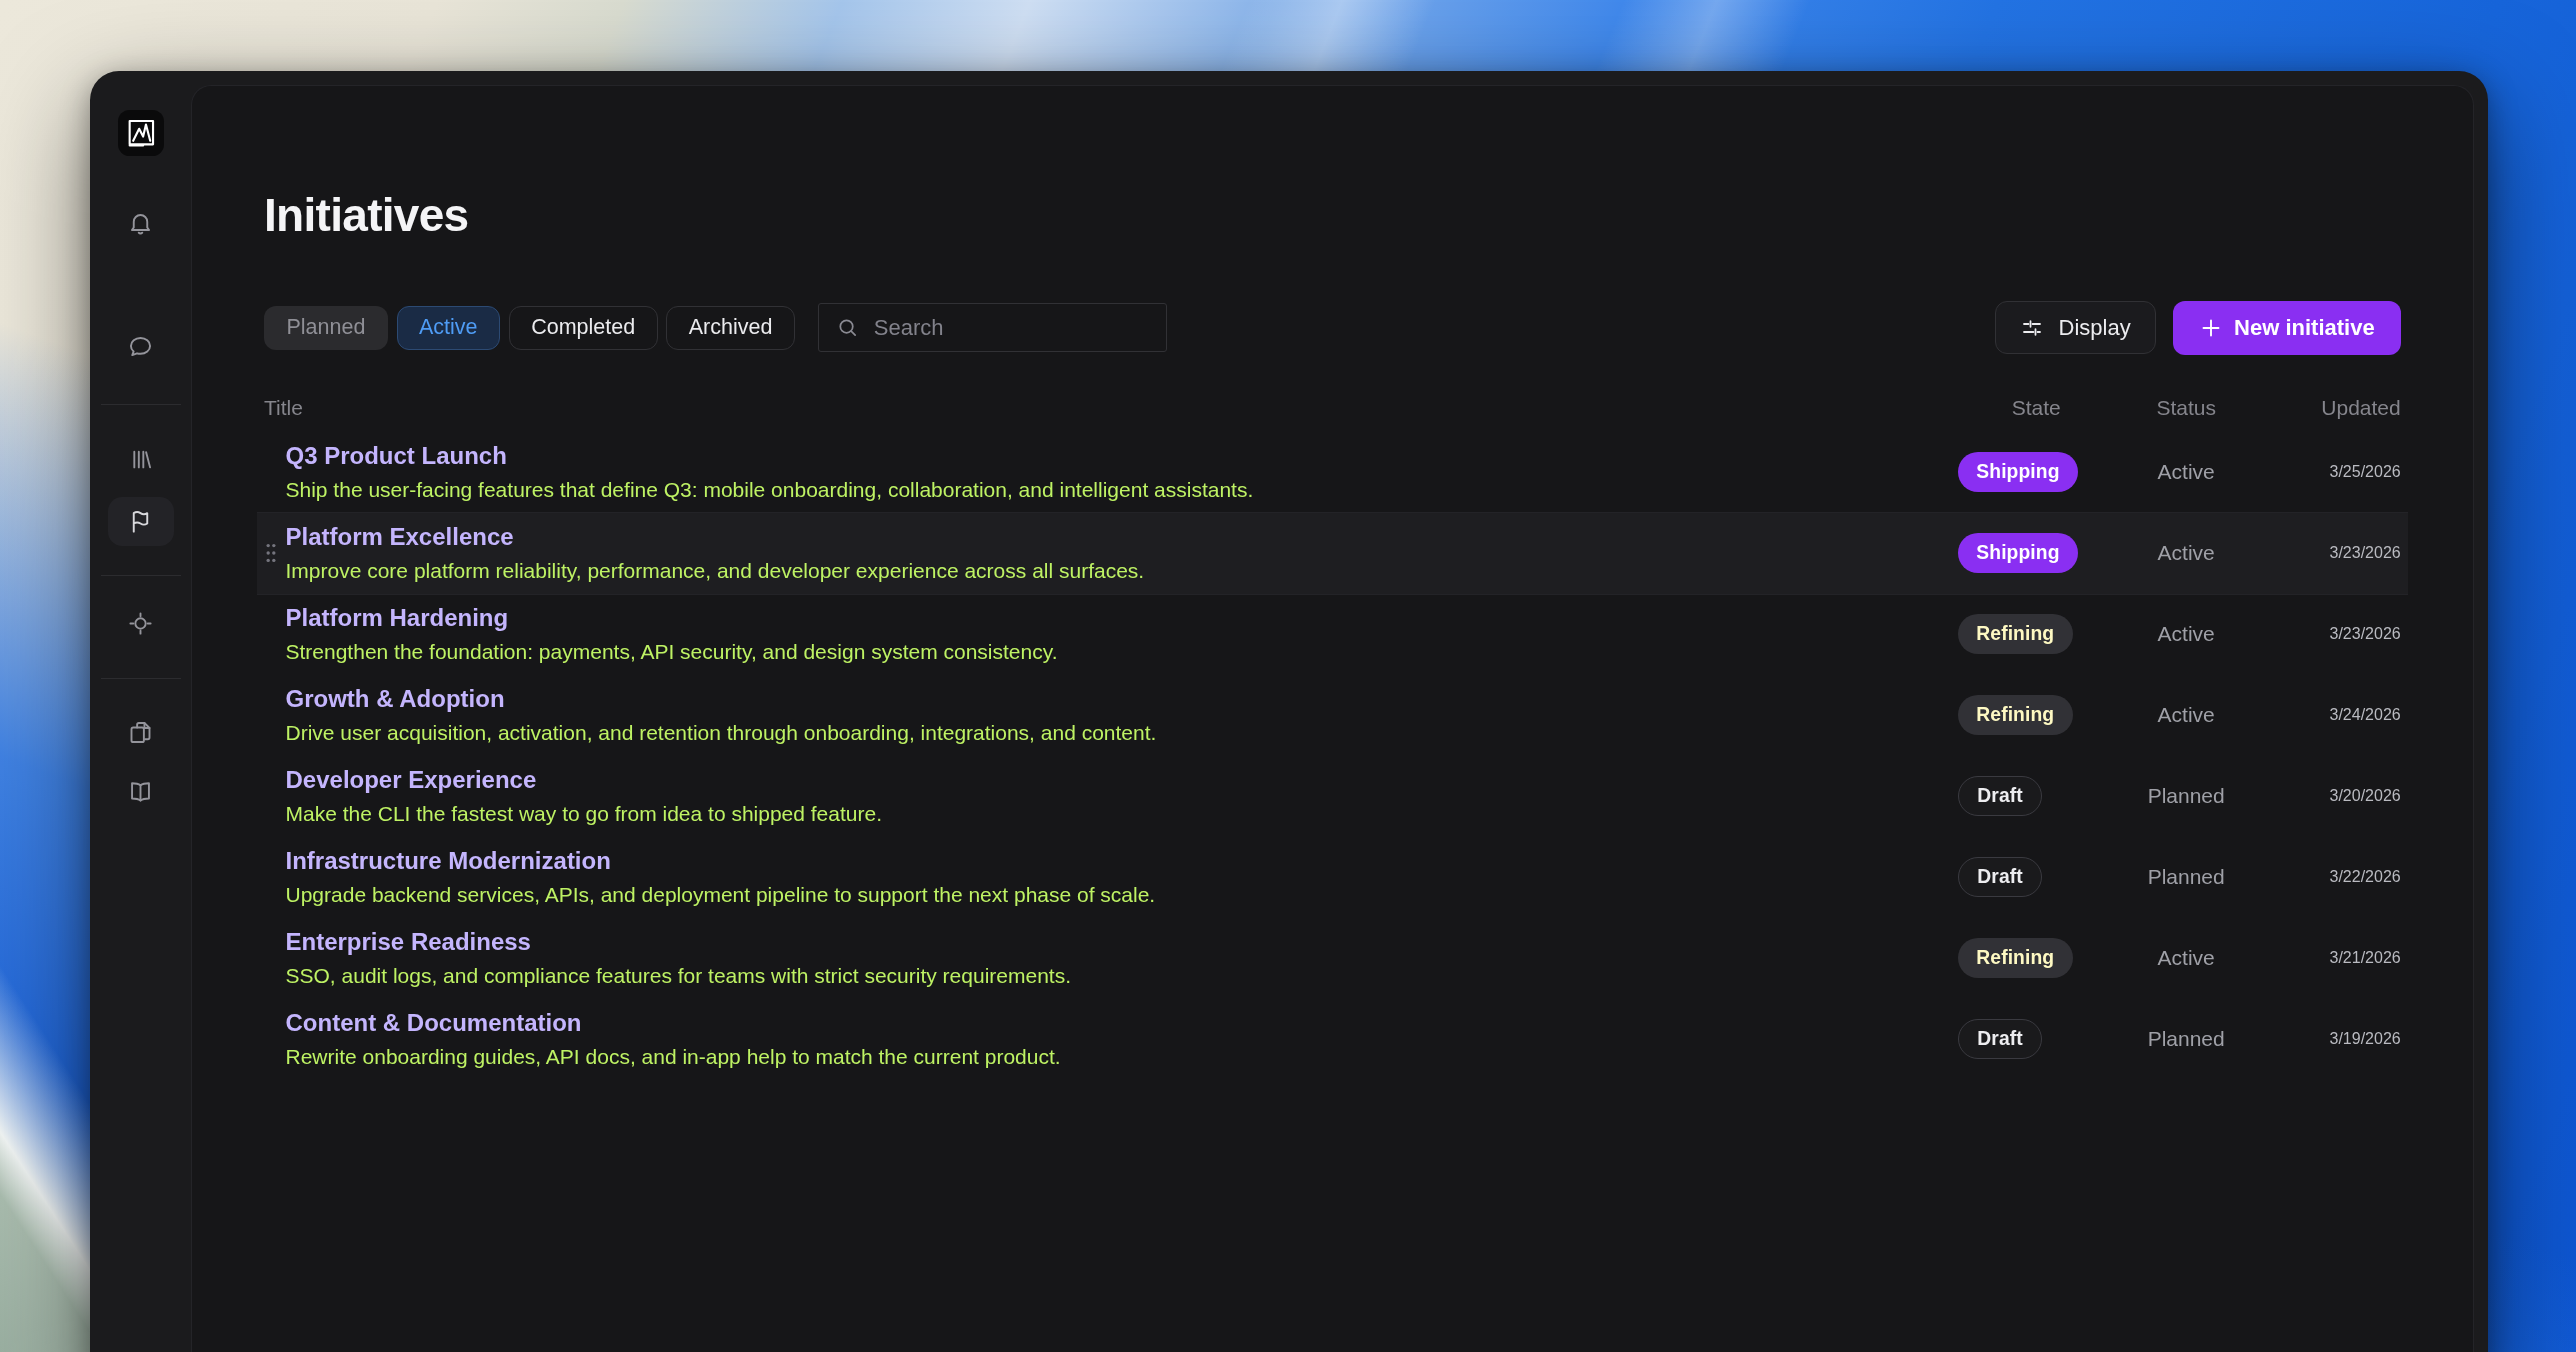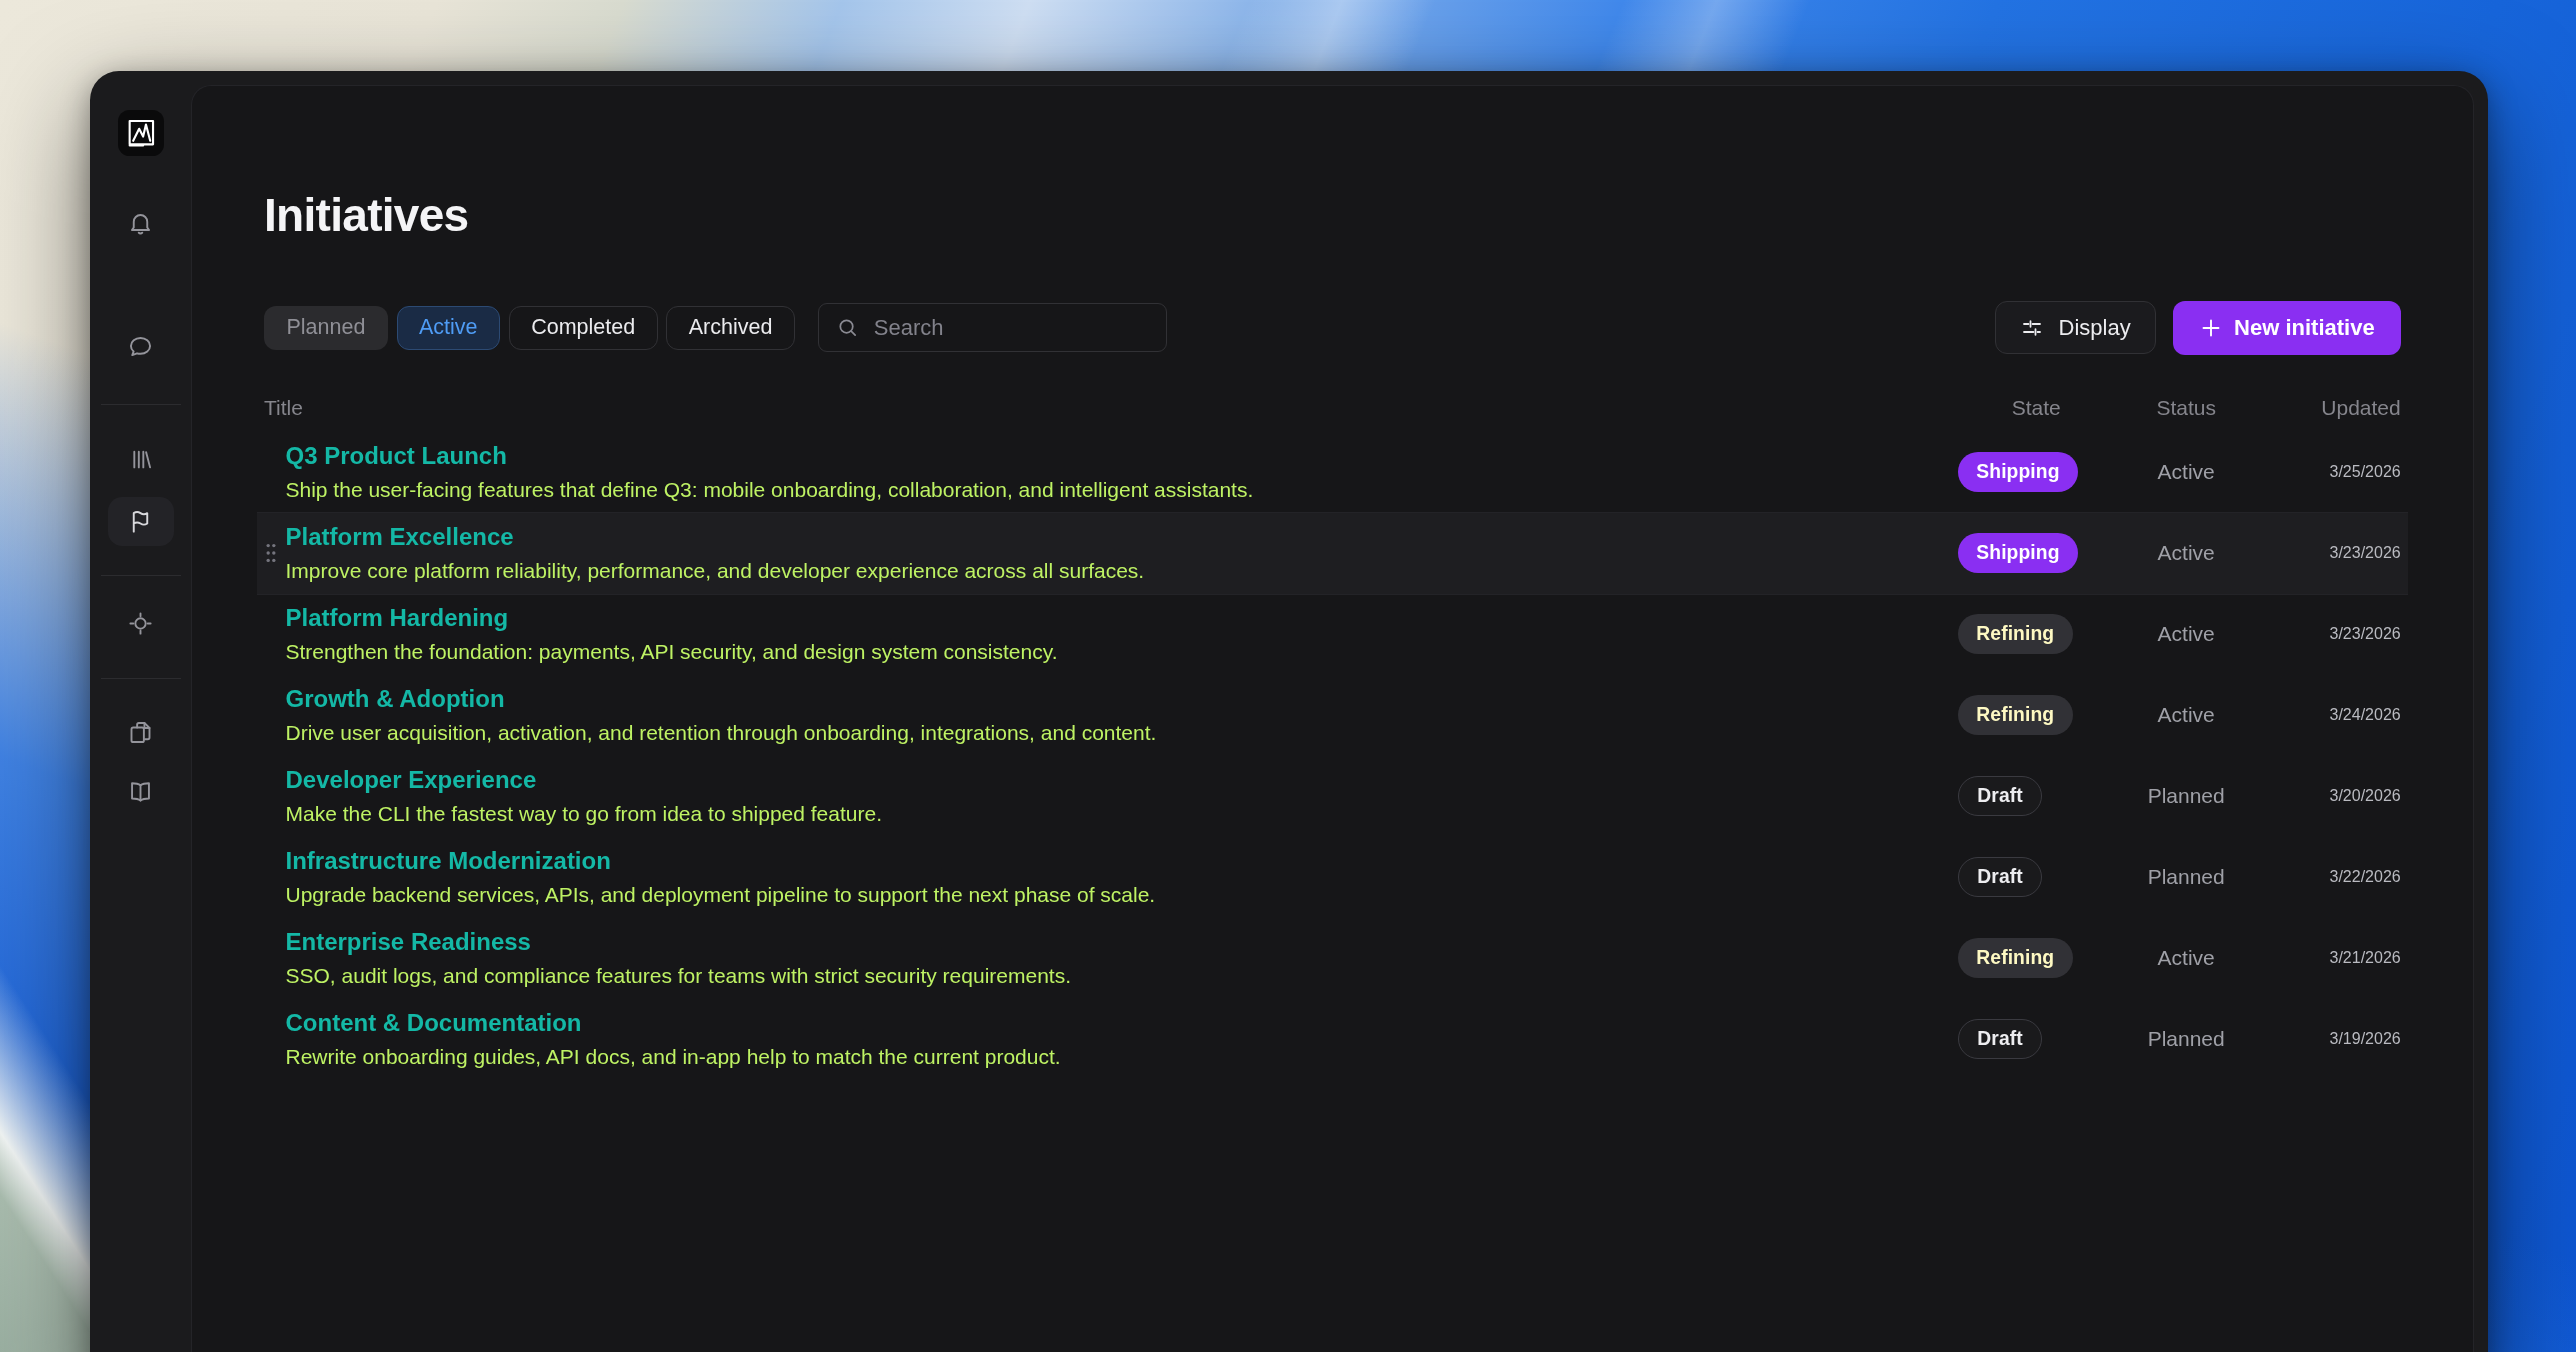--- a/index.html
+++ b/index.html
@@ -54,21 +54,21 @@
   .toolbar{display:flex;align-items:center;margin-top:60px}
   .tab{
     height:44px;padding:0 21.5px;border-radius:12px;font-size:21.5px;line-height:1;
     display:flex;align-items:center;border:0.7px solid transparent;background:transparent;
     font-family:inherit;cursor:pointer;margin-right:8.6px;white-space:nowrap;
   }
   .tab[data-state="muted"]{background:#2b2b2e;color:#8f8f96}
   .tab[data-state="selected"]{background:#1a2b45;border-color:#2c4a73;color:#4f9cf5}
   .tab[data-state="default"]{border-color:#313135;color:#ebebee}
   .search{
-    margin-left:14.3px;height:49px;width:349px;border:0.7px solid #313135;border-radius:9px;
+    margin-left:14.3px;height:49px;width:349px;border:0.7px solid #313135;border-radius:3px;
     display:flex;align-items:center;padding:0 17px;box-sizing:border-box;background:transparent;
   }
   .search svg{flex:none;stroke:#8a8a92}
   .search input{
     background:transparent;border:none;outline:none;color:#e8e8ea;font-size:22px;
     font-family:inherit;margin-left:13px;width:100%;
   }
   .search input::placeholder{color:#82828b}
   .right-actions{margin-left:auto;display:flex;align-items:center;gap:17px}
   .btn-display{
@@ -92,21 +92,21 @@
     position:relative;height:81px;margin:0 -7.2px;padding:0 7.2px;cursor:pointer;
   }
   .row[data-hovered="true"]{
     background:#1e1e21;box-shadow:0 0.7px 0 #2a2a2e,0 -0.7px 0 #2a2a2e;
   }
   .drag{
     position:absolute;left:8.6px;top:50%;transform:translateY(-50%);display:none;line-height:0;cursor:grab;
   }
   .row[data-hovered="true"] .drag{display:block}
   .title-cell{padding-left:21.5px;min-width:0}
-  .row-title{font-size:24px;font-weight:700;color:#14b8a6;line-height:1.2}
+  .row-title{font-size:24px;font-weight:700;color:#c4b5fd;line-height:1.2}
   .row-desc{font-size:21px;color:#bef264;margin-top:6.4px;line-height:1.2}
   .state-cell{display:flex;justify-content:flex-start}
   .badge{
     display:inline-flex;align-items:center;height:40px;padding:0 18.6px;border-radius:715px;
     font-size:19.3px;font-weight:700;letter-spacing:0.1px;white-space:nowrap;box-sizing:border-box;
   }
   .badge[data-variant="accent"]{background:#8a2ff2;color:#ffffff}
   .badge[data-variant="gray"]{background:#313136;color:#fef9c3}
   .badge[data-variant="outline"]{background:rgba(255,255,255,.02);border:1.1px solid #3a3a40;color:#ededf0}
   .status-cell{font-size:21px;color:#9fa0a7;text-align:center}

